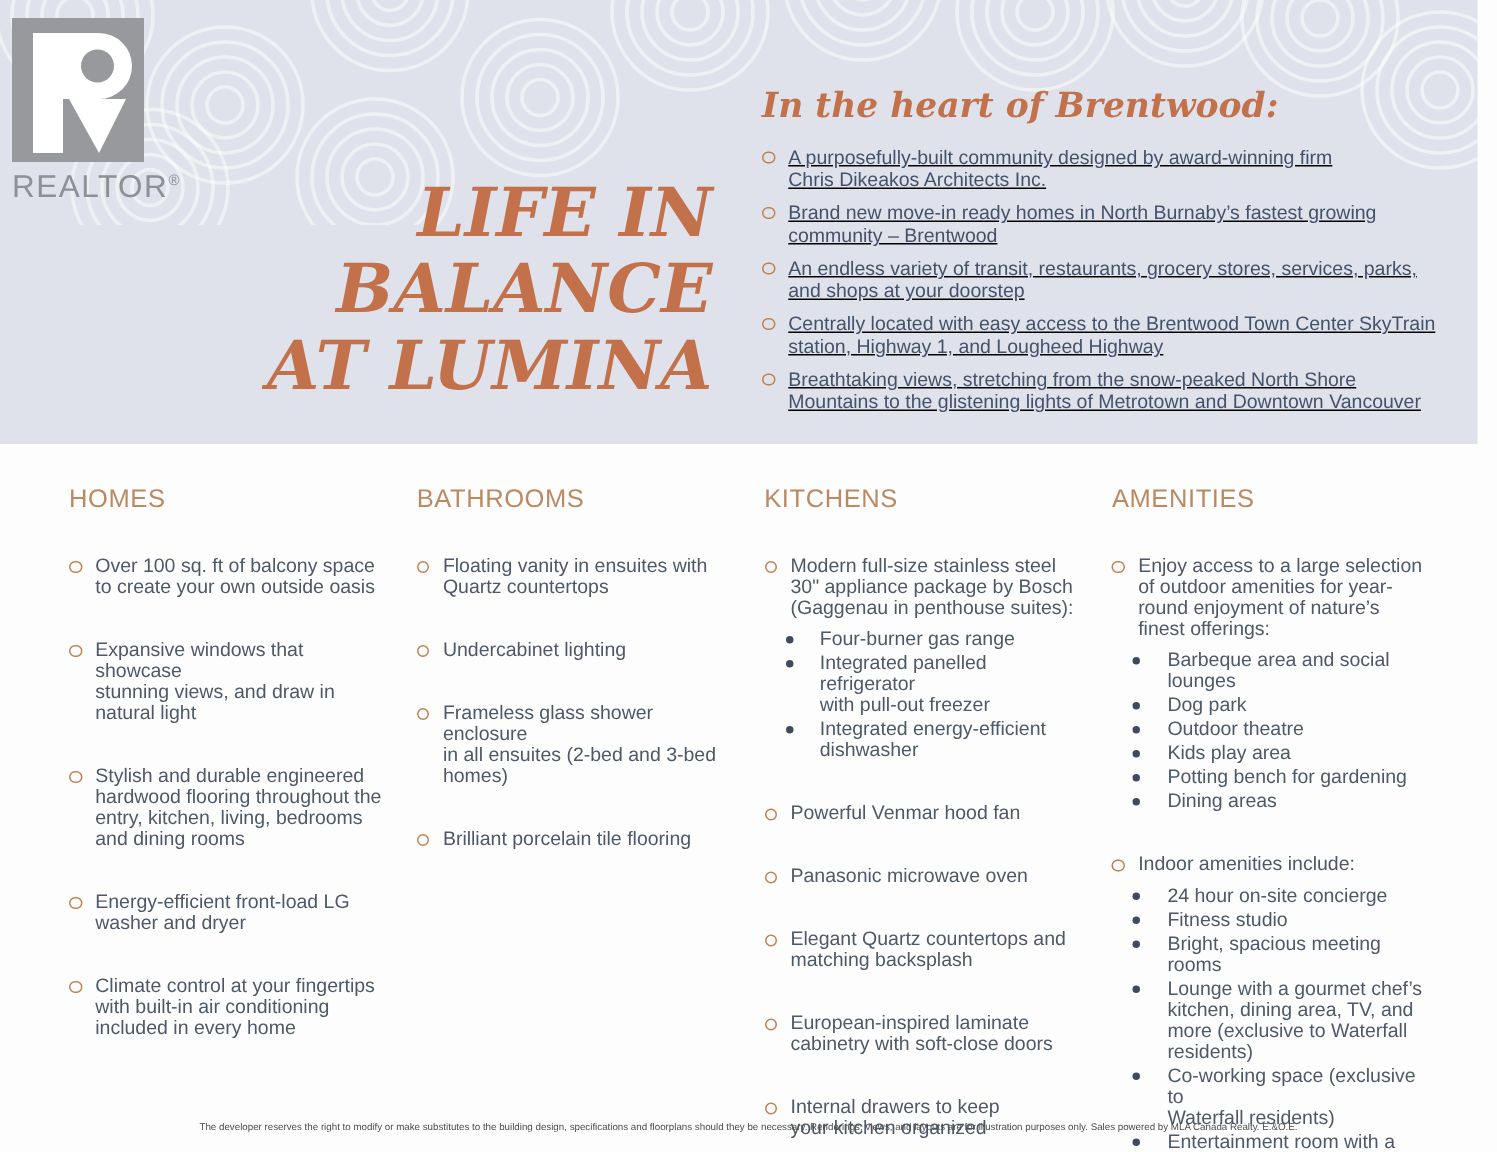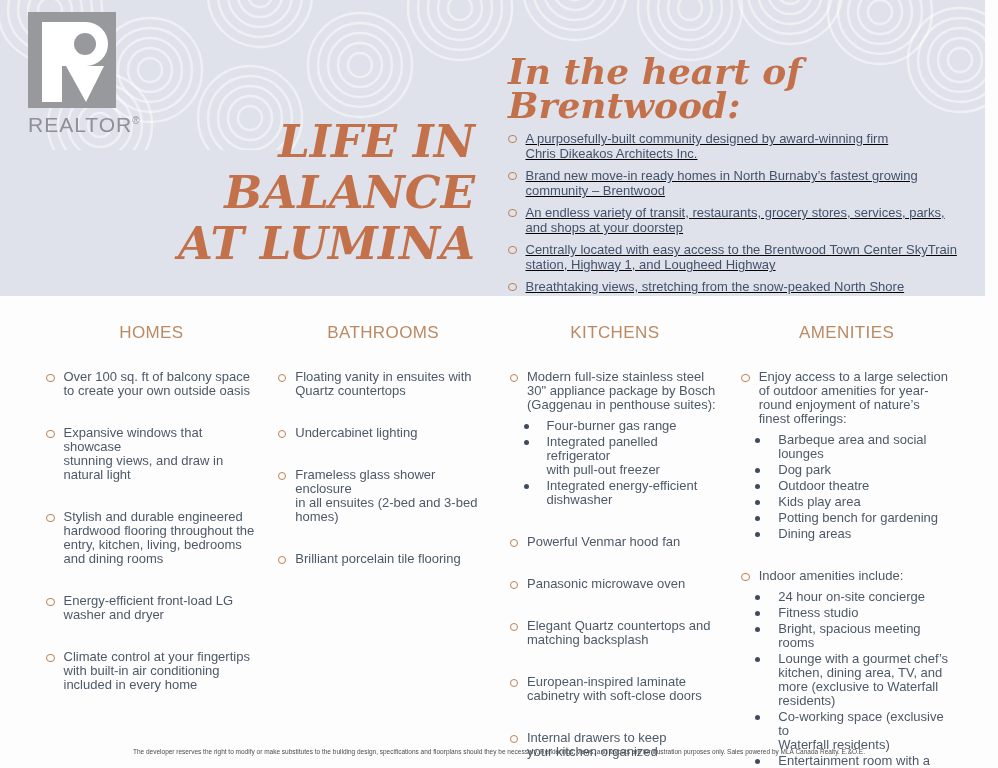--- a/index.html
+++ b/index.html
@@ -1,47 +1,47 @@
 <!DOCTYPE html>
 <html><head>
 <meta charset="utf-8">
 <style>
   html,body{margin:0;padding:0;background:#ffffff;}
   .page{position:relative;width:998px;height:768px;background:#fdfdfd;overflow:hidden;
         font-family:"Liberation Sans",sans-serif;}
   
   .banner{position:absolute;left:0;top:0;width:985px;height:296px;background:#dfe2ea;overflow:hidden;}
   .waves{position:absolute;left:0;top:0;pointer-events:none;}
-  .realtor{position:absolute;left:28px;top:12px;width:112px;text-align:right;}
+  .realtor{position:absolute;left:8px;top:12px;width:112px;text-align:right;}
   .realtor-square{display:block;}
   .realtor-word{margin-top:5px;font-size:21px;letter-spacing:1px;color:#8f9095;font-weight:400;}
   .realtor-word sup{font-size:10px;}
   .hero-title{position:absolute;top:116px;right:510px;width:360px;text-align:right;
       font-family:"DejaVu Serif",serif;font-style:italic;font-weight:700;
       font-size:45px;line-height:51px;color:#c3714b;white-space:nowrap;}
   .brentwood{position:absolute;left:508px;top:54px;width:452px;}
   .brentwood-heading{font-family:"DejaVu Serif",serif;font-style:italic;font-weight:700;
-      font-size:36px;line-height:34px;color:#c3714b;}
+      font-size:23px;line-height:34px;color:#c3714b;}
   .brentwood ul{margin:9px 0 0 0;text-decoration:underline;}
   .brentwood .bullet-item{margin-bottom:7px;}
   .brentwood .bullet-text{font-size:13px;line-height:15px;color:#43526b;}
   
   ul{list-style:none;margin:0;padding:0;}
   .bullet-item{display:flex;gap:9px;}
   .o-marker{flex:0 0 auto;width:6.5px;height:6.5px;border:1.6px solid #bd8252;border-radius:50%;
       margin-top:3.5px;background:transparent;}
   .bullet-text{white-space:pre-line;}
   .sub-list{margin:2px 0 8px 14px;}
   .sub-item{display:flex;gap:18px;margin-bottom:2px;}
   .dot-marker{flex:0 0 auto;width:5px;height:5px;background:#3f4b5c;border-radius:50%;margin-top:4.5px;}
   
   .content{position:absolute;left:0;top:296px;width:998px;box-sizing:border-box;
       padding:27px 46px 0 46px;display:grid;grid-template-columns:repeat(4,1fr);column-gap:21px;}
   .col-header{font-size:17px;line-height:19px;letter-spacing:.4px;color:#bc8a62;
-      font-weight:400;margin:0 0 9px 0;text-align:center;}
+      font-weight:400;margin:0 0 9px 0;}
   .content .bullet-item{margin-bottom:7px;margin-top:28px;}
   .content .bullet-text{font-size:13px;line-height:14px;color:#4d5968;}
   
   .footer{position:absolute;left:0;right:0;bottom:12px;text-align:center;
       font-size:6.5px;line-height:8px;color:#4c4c4c;}
 </style>
 </head>
 <body>
 
 <div class="page">

